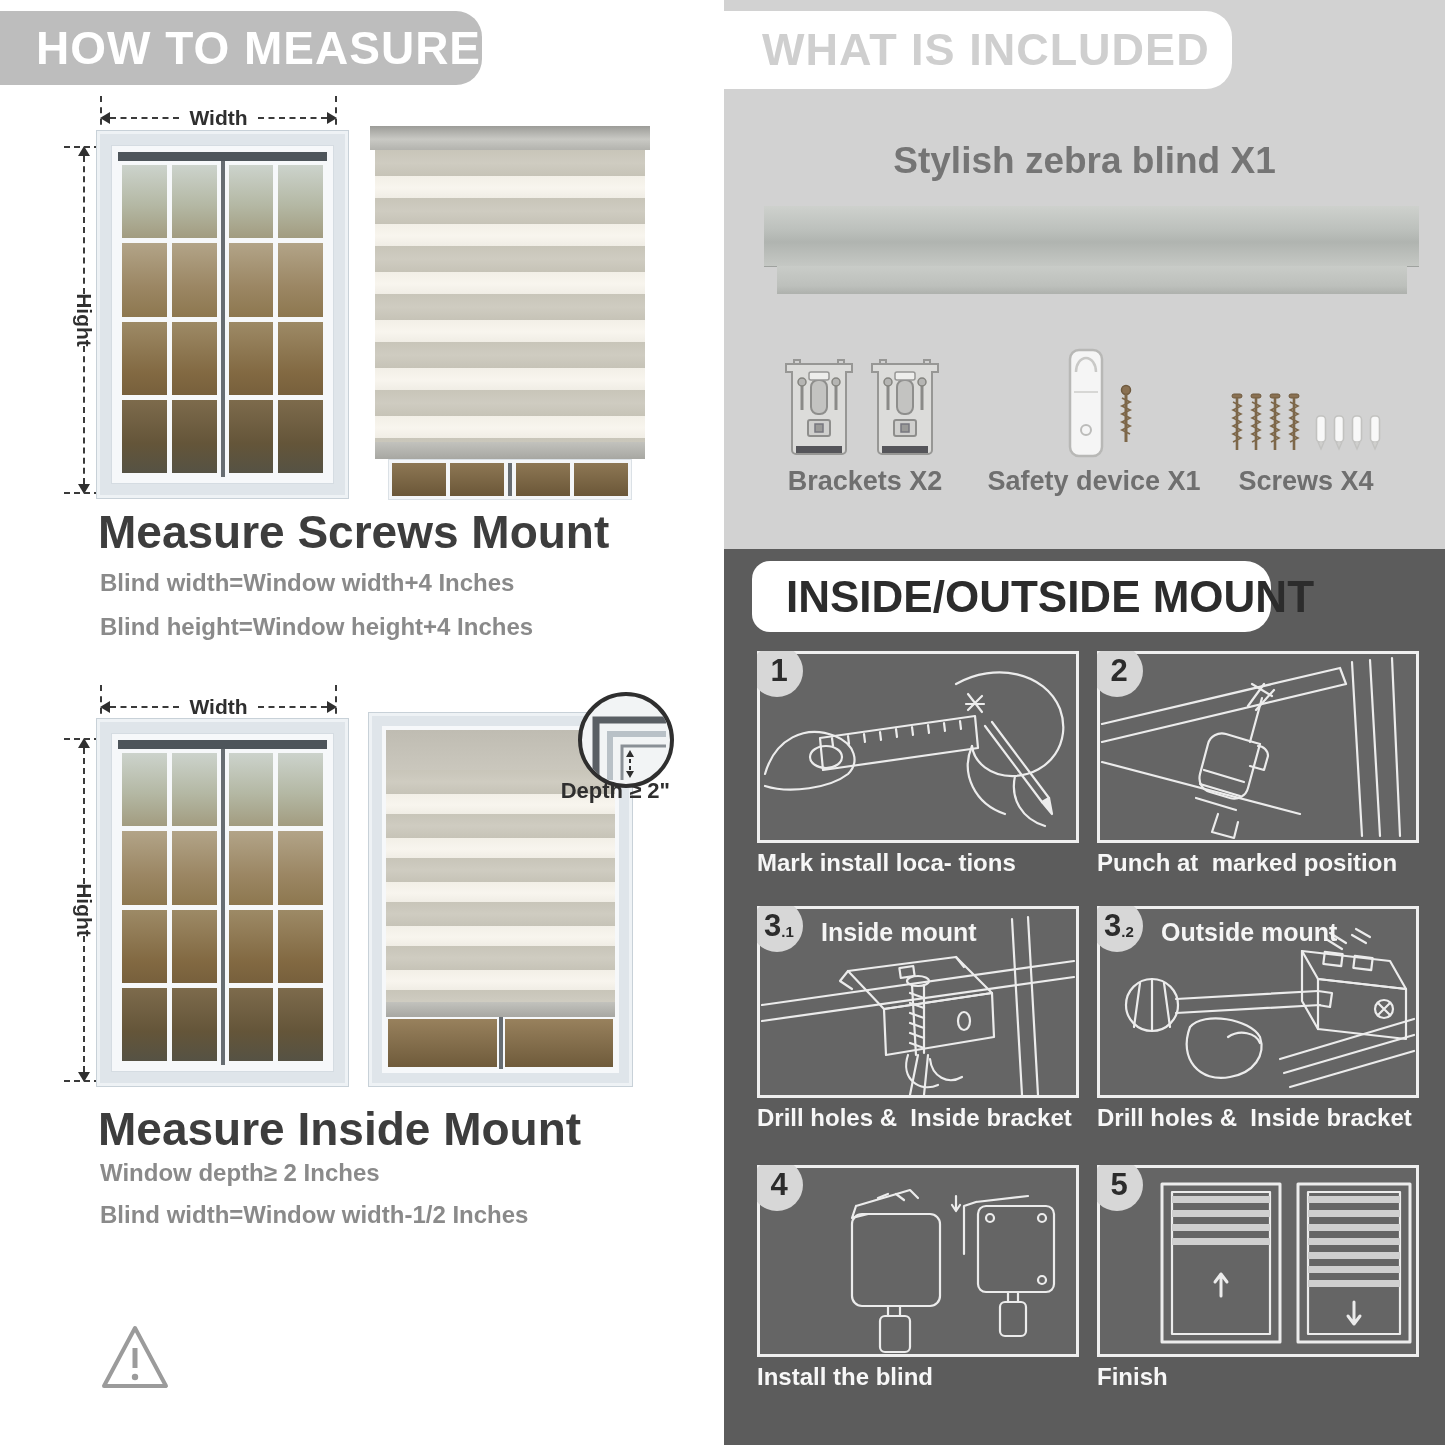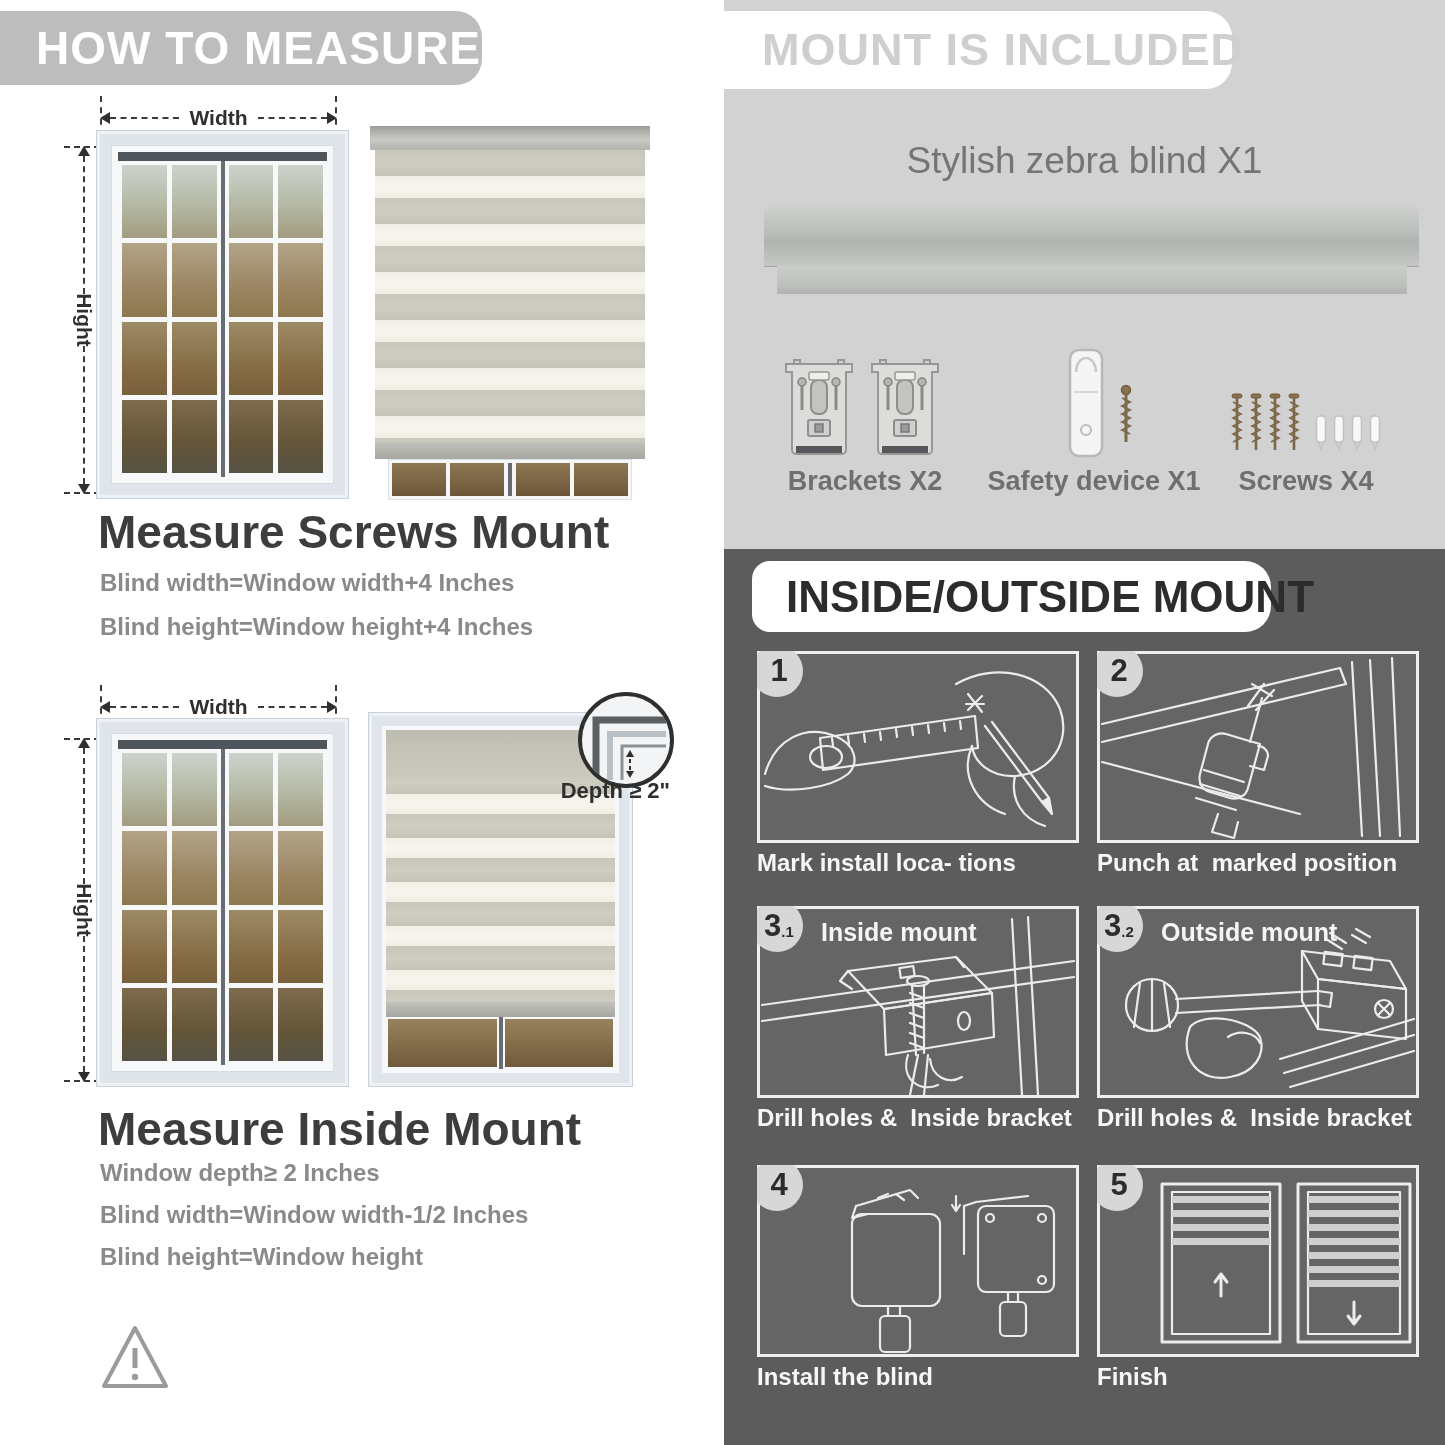--- a/index.html
+++ b/index.html
@@ -75,21 +75,21 @@
 
   
   .warn-text div{font-size:23px;font-weight:bold;color:#9b9b9b;line-height:25px;white-space:pre-wrap;}
 
   
   .panel-light{left:724px;top:0;width:721px;height:549px;background:#d2d2d2;}
   .hdr-included{position:absolute;left:0;top:11px;width:508px;height:78px;background:#ffffff;
             border-radius:0 26px 26px 0;display:flex;align-items:center;}
   .hdr-included span{color:#cfcfcf;font-weight:bold;font-size:45px;padding-left:38px;letter-spacing:1px;white-space:nowrap;}
   .product-label{position:absolute;left:0;right:0;top:140px;text-align:center;
-            font-size:37px;font-weight:normal;color:#757575;}
+            font-size:37px;font-weight:bold;color:#757575;}
   .headrail-top{position:absolute;left:40px;top:206px;width:655px;height:60px;
             background:linear-gradient(180deg,#ced1cd 0%,#bcc0bc 40%,#b0b4b0 60%,#c5c8c4 100%);
             box-shadow:0 1px 0 #9fa29f;}
   .headrail-lip{position:absolute;left:53px;top:266px;width:630px;height:28px;
             background:linear-gradient(180deg,#c9ccc8 0%,#bdc0bc 70%,#aeb1ad 100%);}
   .item-label{position:absolute;top:466px;font-size:27px;font-weight:bold;color:#6f6f6f;
             text-align:center;white-space:nowrap;}
 
   .panel-dark{left:724px;top:549px;width:721px;height:896px;background:#5c5c5c;}
   .hdr-mount{position:absolute;left:28px;top:12px;width:519px;height:71px;background:#ffffff;
@@ -250,31 +250,30 @@
       <path d="M40,84 L40,50 L84,50" fill="none" stroke="#8a9096" stroke-width="3"></path>
       <path d="M48,56 L48,80" stroke="#2f2f2f" stroke-width="2" stroke-dasharray="4 3"></path>
       <path d="M48,54 l-4,7 h8 z M48,82 l-4,-7 h8 z" fill="#2f2f2f"></path>
     </svg>
   </div>
   <div class="abs depth-label" style="left:540px;top:778px;width:130px;">Depth ≥ 2"</div>
 
   <div class="abs title-dark" style="left:98px;top:1102px;">Measure Inside Mount</div>
   <div class="abs line-gray" style="left:100px;top:1152px;">Window depth≥ 2 Inches</div>
   <div class="abs line-gray" style="left:100px;top:1194px;">Blind width=Window width-1/2 Inches</div>
-  <div class="abs line-gray" style="left:100px;top:1236px;">Blind height=Window height</div>
 
   <svg class="abs" style="left:98px;top:1322px;" width="74" height="72" viewBox="0 0 74 72">
     <path d="M37,6 L68,64 L6,64 Z" fill="none" stroke="#9b9b9b" stroke-width="4" stroke-linejoin="round"></path>
     <line x1="37" y1="26" x2="37" y2="46" stroke="#9b9b9b" stroke-width="5"></line>
     <circle cx="37" cy="55" r="3.2" fill="#9b9b9b"></circle>
   </svg>
 
   <div class="abs panel-light">
     <div class="hdr-included">
-      <span>MOUNT IS INCLUDED</span>
+      <span>WHAT IS INCLUDED</span>
     </div>
     <div class="product-label">Stylish zebra blind X1</div>
 
     <div class="headrail-top"></div>
     <div class="headrail-lip"></div>
 
     <svg class="abs" style="left:58px;top:356px;" width="160" height="100" viewBox="0 0 160 100">
       <defs>
         <g id="brk">
           <path d="M2,6 h66 v8 h-6 v78 a4,4 0 0 1 -4,4 h-46 a4,4 0 0 1 -4,-4 v-78 h-6 z" fill="#dcdcda" stroke="#979795" stroke-width="2"></path>

